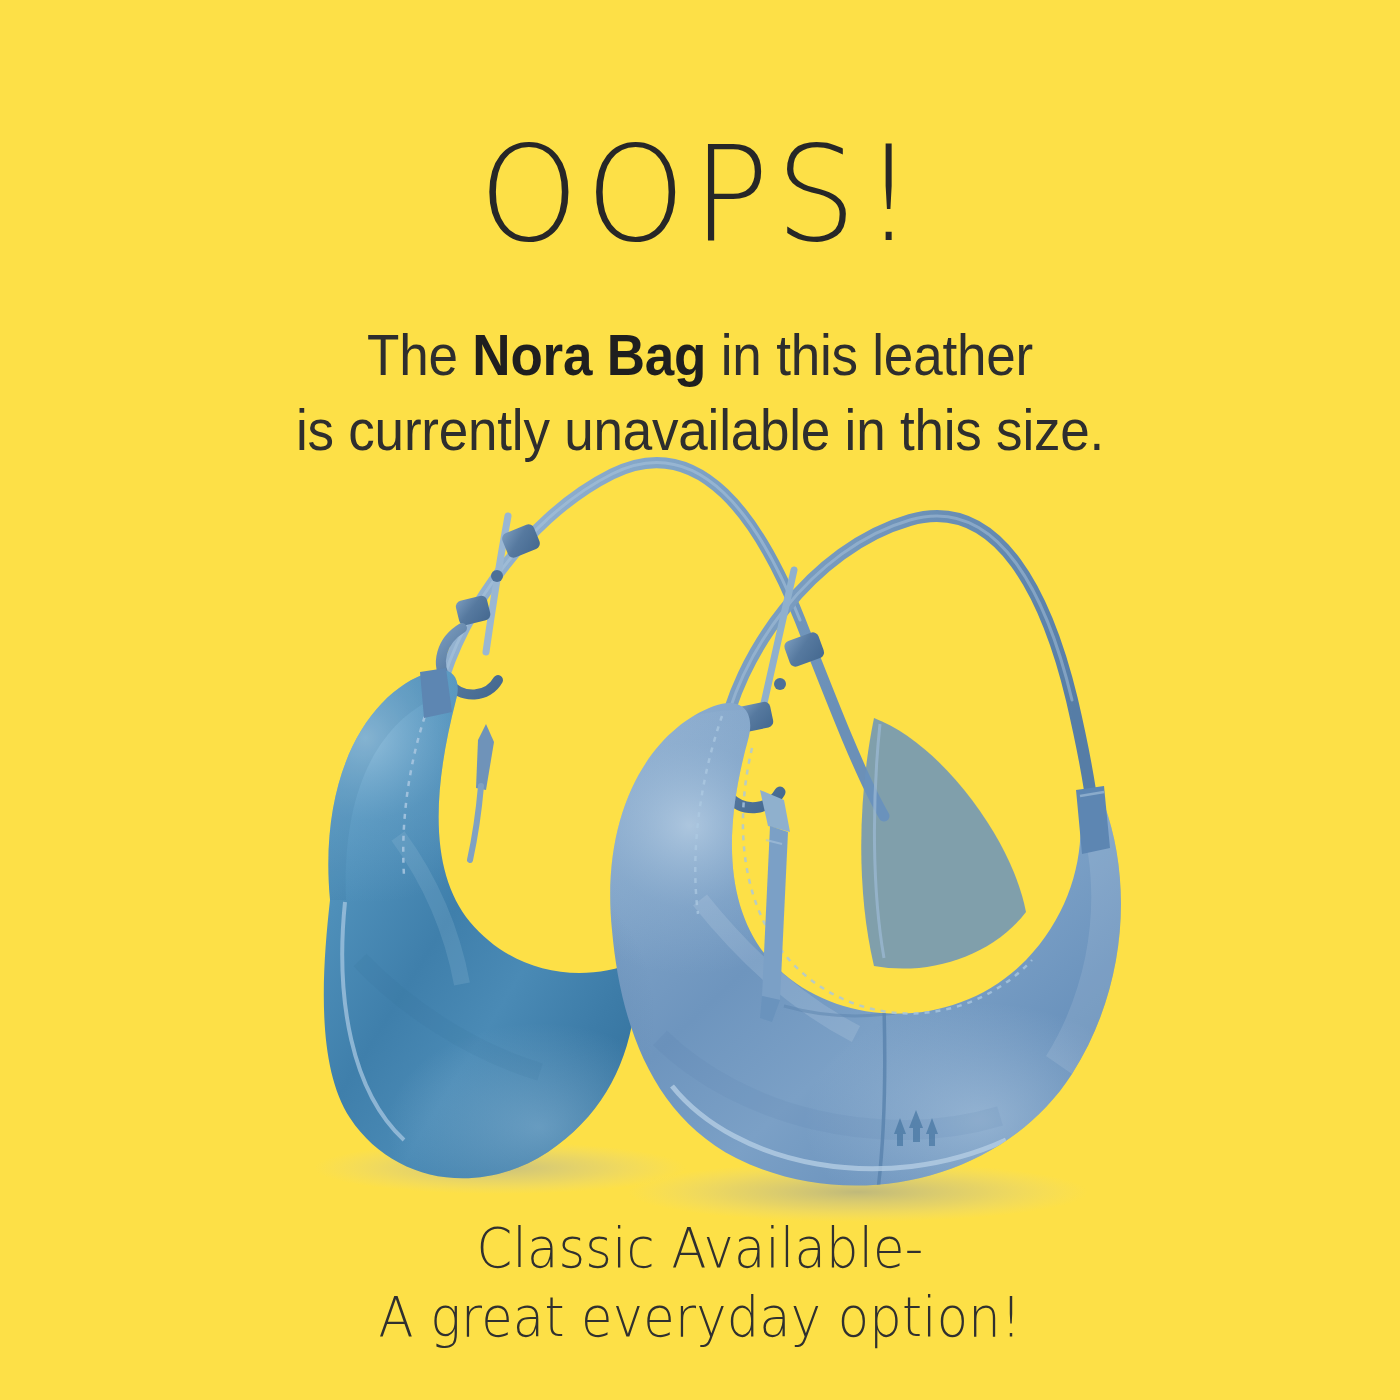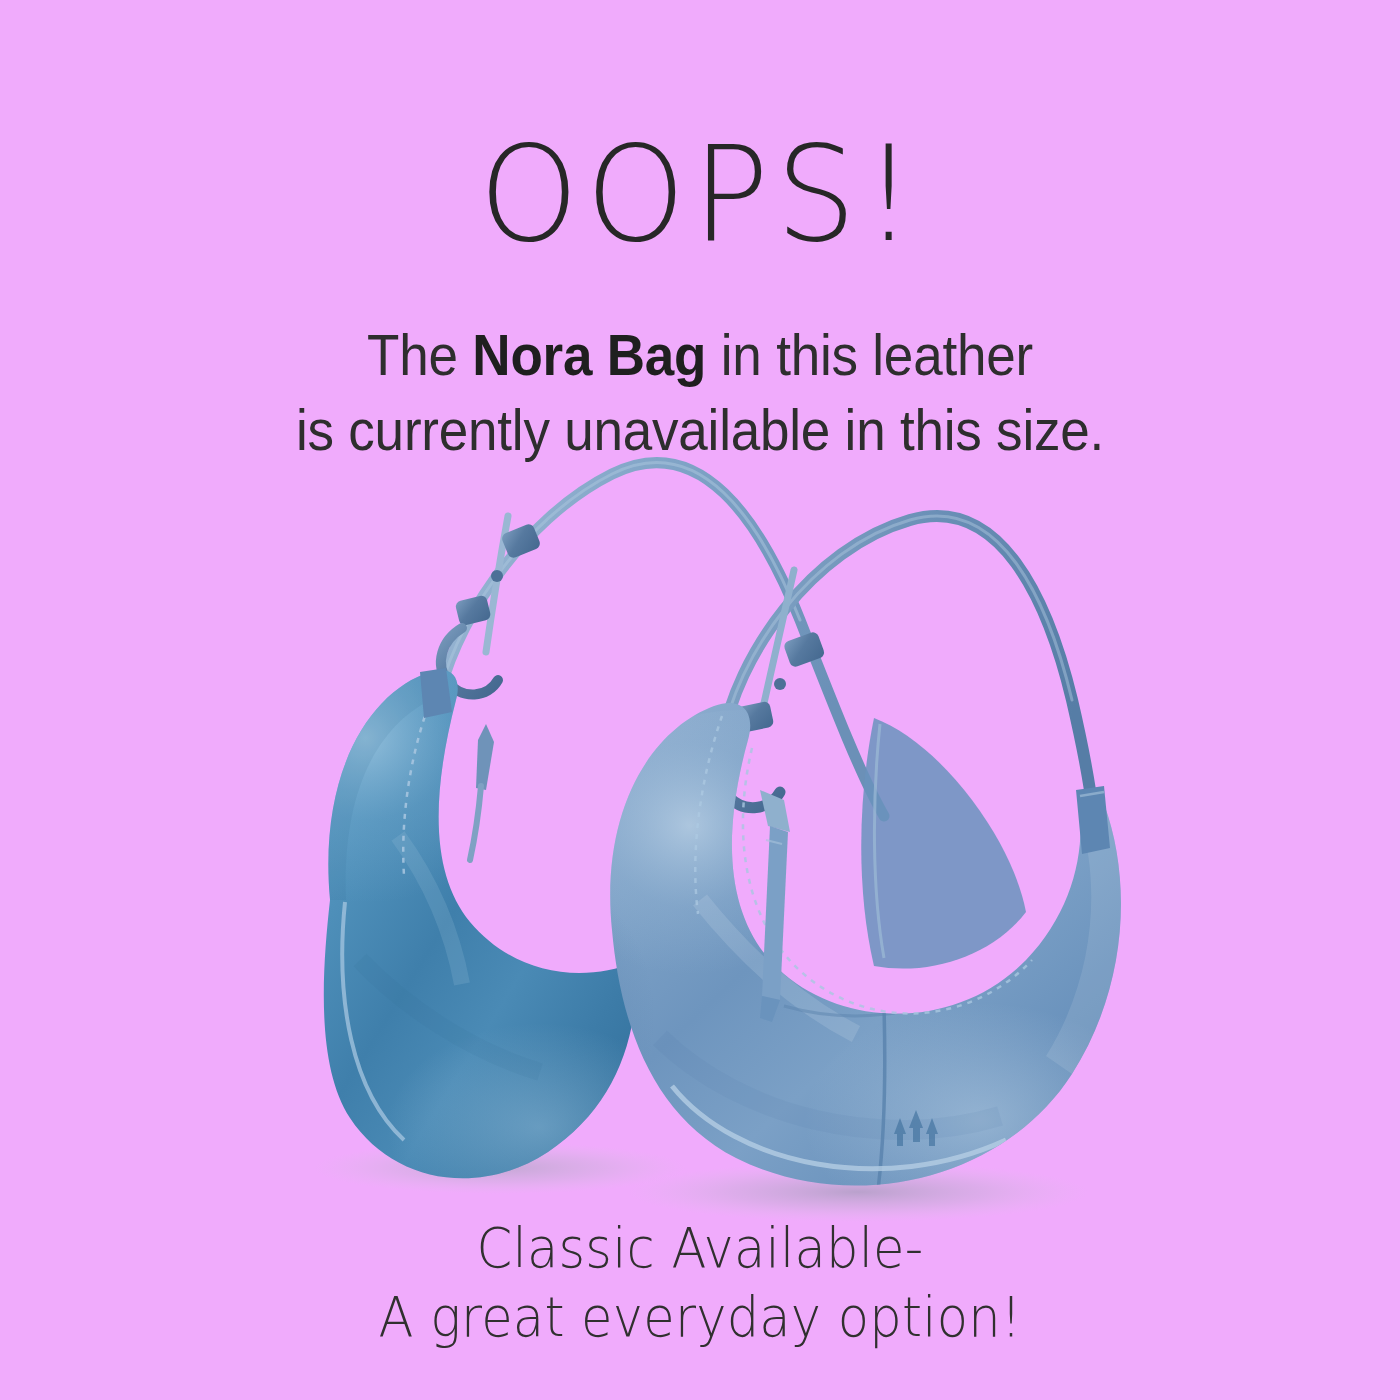--- a/index.html
+++ b/index.html
@@ -10,21 +10,21 @@
     width: 1400px;
     height: 1400px;
     background: #f0efee;
     font-family: "Liberation Sans", sans-serif;
     overflow: hidden;
   }
   #stage {
     position: relative;
     width: 1400px;
     height: 1400px;
-    background: #f0abfc;
+    background: #fde047;
   }
 
   
   .headline {
     position: absolute;
     top: 128px;
     left: 0;
     width: 1400px;
     text-align: center;
     font-size: 132px;

